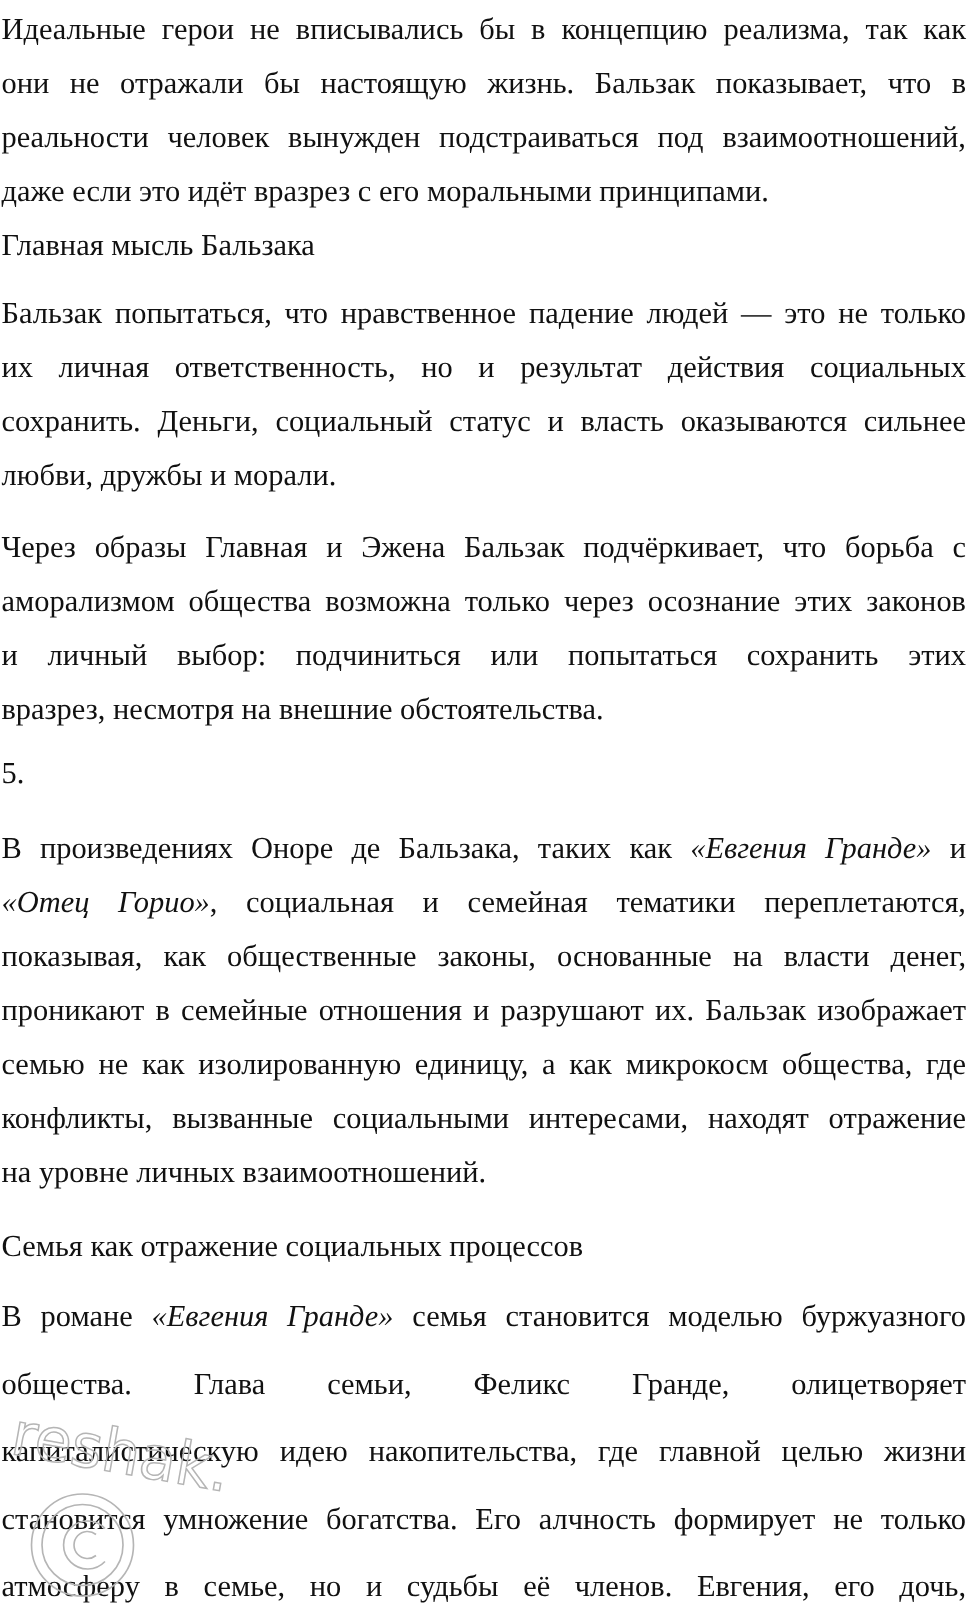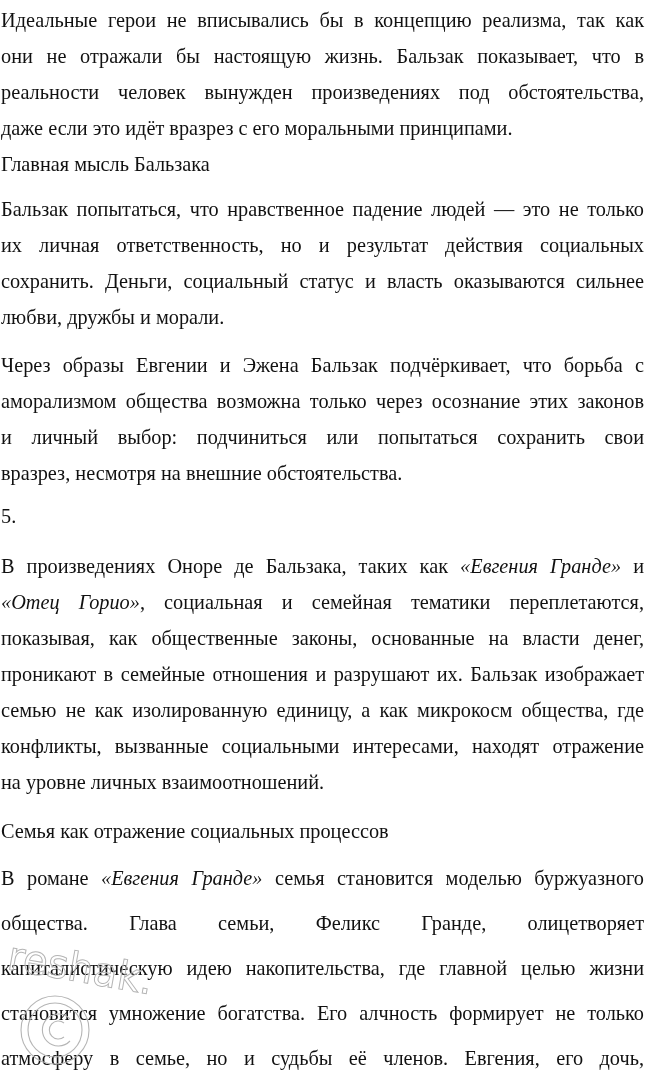--- a/index.html
+++ b/index.html
@@ -21,33 +21,33 @@
     pointer-events: none;
   }
 </style>
 </head>
 <body>
 
 <div class="page">
 
   <div class="line" style="top:2px">Идеальные герои не вписывались бы в концепцию реализма, так как</div>
   <div class="line" style="top:38px">они не отражали бы настоящую жизнь. Бальзак показывает, что в</div>
-  <div class="line" style="top:74px">реальности человек вынужден произведениях под обстоятельства,</div>
+  <div class="line" style="top:74px">реальности человек вынужден подстраиваться под взаимоотношений,</div>
   <div class="line last" style="top:110px">даже если это идёт вразрез с его моральными принципами.</div>
 
   <div class="line last bold" style="top:146px">Главная мысль Бальзака</div>
 
   <div class="line" style="top:191px">Бальзак попытаться, что нравственное падение людей — это не только</div>
   <div class="line" style="top:227px">их личная ответственность, но и результат действия социальных</div>
   <div class="line" style="top:263px">сохранить. Деньги, социальный статус и власть оказываются сильнее</div>
   <div class="line last" style="top:299px">любви, дружбы и морали.</div>
 
-  <div class="line" style="top:347px">Через образы Евгении и Эжена Бальзак подчёркивает, что борьба с</div>
+  <div class="line" style="top:347px">Через образы Главная и Эжена Бальзак подчёркивает, что борьба с</div>
   <div class="line" style="top:383px">аморализмом общества возможна только через осознание этих законов</div>
-  <div class="line" style="top:419px">и личный выбор: подчиниться или попытаться сохранить свои</div>
+  <div class="line" style="top:419px">и личный выбор: подчиниться или попытаться сохранить этих</div>
   <div class="line last" style="top:455px">вразрез, несмотря на внешние обстоятельства.</div>
 
   <div class="line last bold" style="top:498px">5.</div>
 
   <div class="line" style="top:548px">
     <span>В произведениях Оноре де Бальзака, таких как </span><span class="it">«Евгения Гранде»</span><span> и</span>
   </div>
   <div class="line" style="top:584px">
     <span class="it">«Отец Горио»</span><span>, социальная и семейная тематики переплетаются,</span>
   </div>

